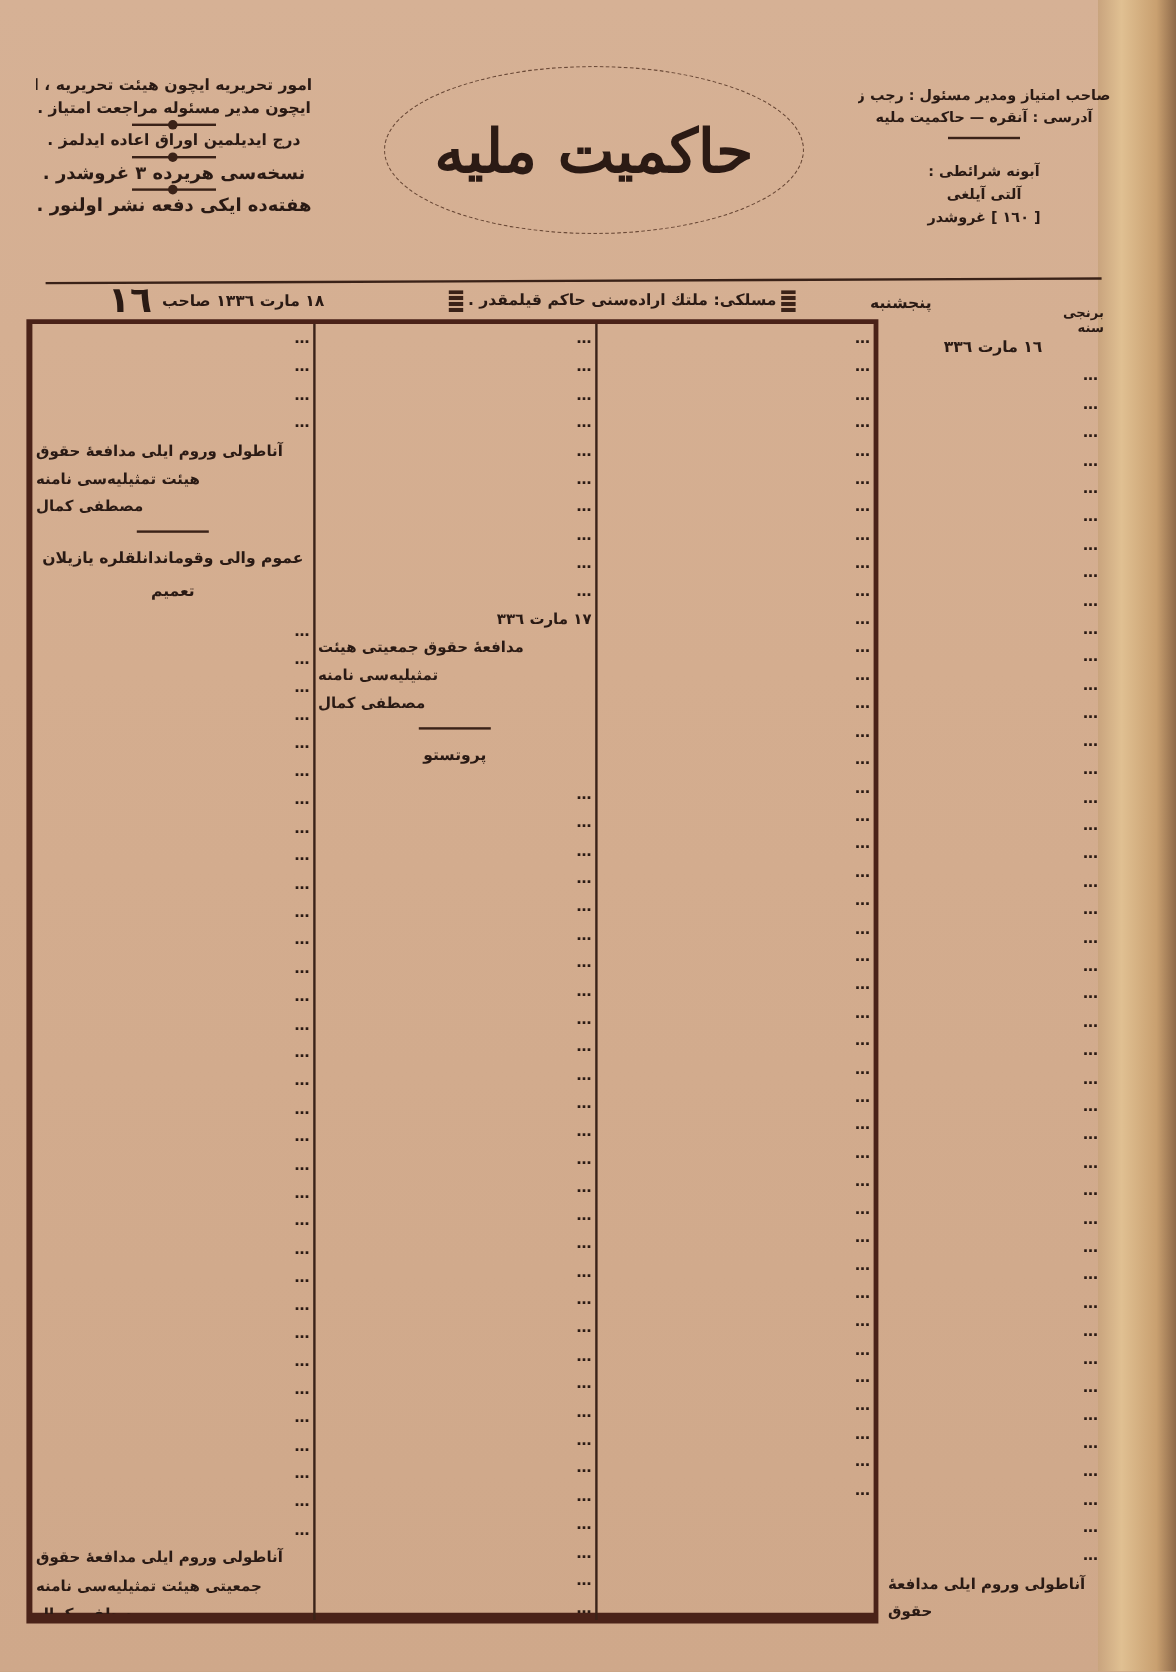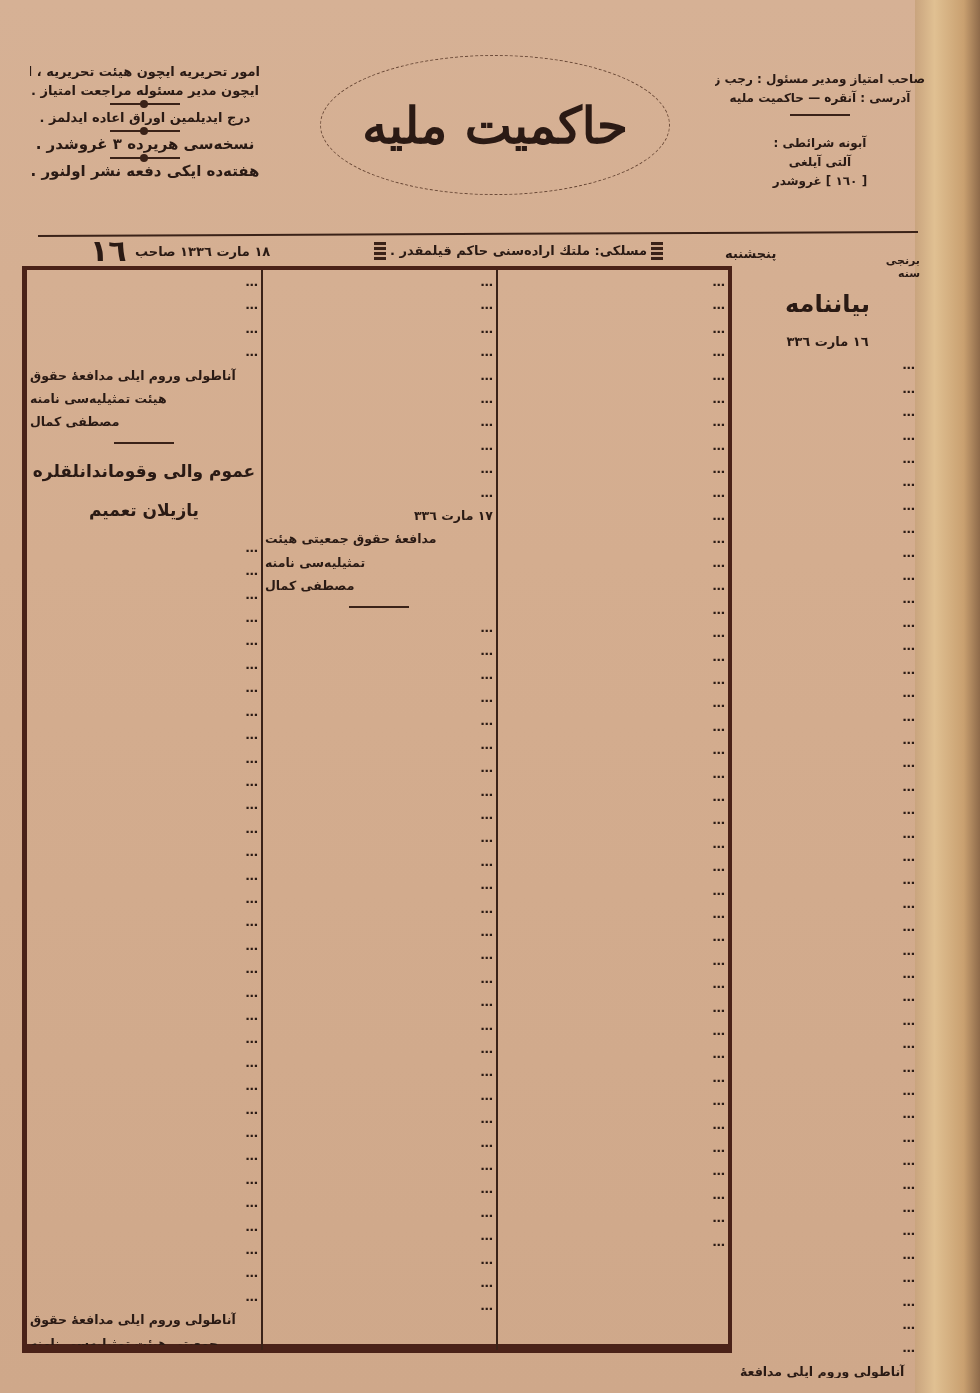--- a/index.html
+++ b/index.html
@@ -69,21 +69,21 @@
     font-family:"DejaVu Sans", sans-serif; font-size:12.5px; line-height:23.4px; font-weight:bold;
     color:#2a1a14; text-align: justify; overflow:hidden;
   }
   .col-1 { left:30px; width:228px; height:1075px; }
   .col-2 { left:265px; width:228px; height:1075px; }
   .col-3 { left:500px; width:225px; height:1075px; }
   .col-4 { left:740px; width:175px; height:1100px; top:278px; }
   .vrule { position:absolute; width:2px; background:#3a2218; }
 
   .line { display:block; white-space:nowrap; overflow:hidden; }
-  .head { text-align:center; font-size:17px; line-height:39px; margin:6px 0; font-weight:bold; }
+  .head { text-align:center; font-size:13px; line-height:28px; margin:6px 0; font-weight:bold; }
   .head-xl { font-size:24px; line-height:40px; }
   .short-rule { display:block; width:60px; height:2px; background:#3a2218; margin:8px auto; }
   .sig { text-align:left; display:block; }
 </style>
 </head>
 <body>
 
 <div class="paper"></div>
 <div class="page-edge"></div>
 
@@ -119,21 +119,20 @@
   <span class="motto rtl"><span class="orn-box"></span><span>مسلكى: ملتك اراده‌سنى حاكم قيلمقدر .</span><span class="orn-box"></span></span>
   <span class="day rtl">پنجشنبه</span>
   <span class="year rtl">برنجى سنه</span>
 </div>
 
 <div class="frame"></div>
 <div class="vrule" style="left:261px;top:270px;height:1080px;"></div>
 <div class="vrule" style="left:496px;top:270px;height:1080px;"></div>
 
 <div class="col col-4 rtl">
-  <div class="head head-xl">بياننامه</div>
   <span class="line" style="text-align:center;font-size:13px;">١٦ مارت ٣٣٦</span>
   <div id="c4">
       <span class="line">…</span>
       <span class="line">…</span>
       <span class="line">…</span>
       <span class="line">…</span>
       <span class="line">…</span>
       <span class="line">…</span>
       <span class="line">…</span>
       <span class="line">…</span>
@@ -235,20 +234,21 @@
       <span class="line">…</span>
       <span class="line">…</span>
       <span class="line">…</span>
       <span class="line">…</span>
     </div>
   <span class="line">١٧ مارت ٣٣٦</span>
   <span class="sig">مدافعهٔ حقوق جمعيتى هيئت</span>
   <span class="sig">تمثيليه‌سى نامنه</span>
   <span class="sig">مصطفى كمال</span>
   <span class="short-rule"></span>
+  <div class="head">پروتستو</div>
   <div id="c2b">
       <span class="line">…</span>
       <span class="line">…</span>
       <span class="line">…</span>
       <span class="line">…</span>
       <span class="line">…</span>
       <span class="line">…</span>
       <span class="line">…</span>
       <span class="line">…</span>
       <span class="line">…</span>

